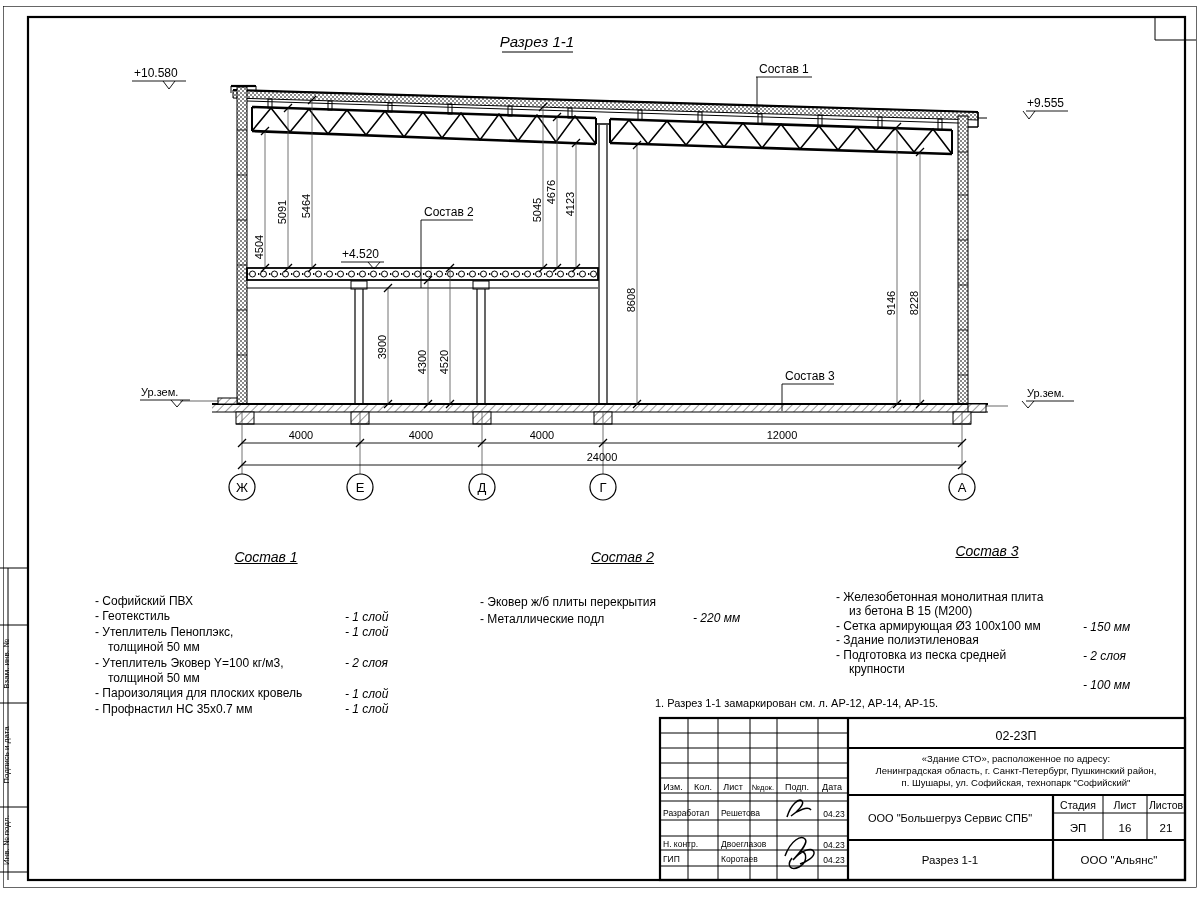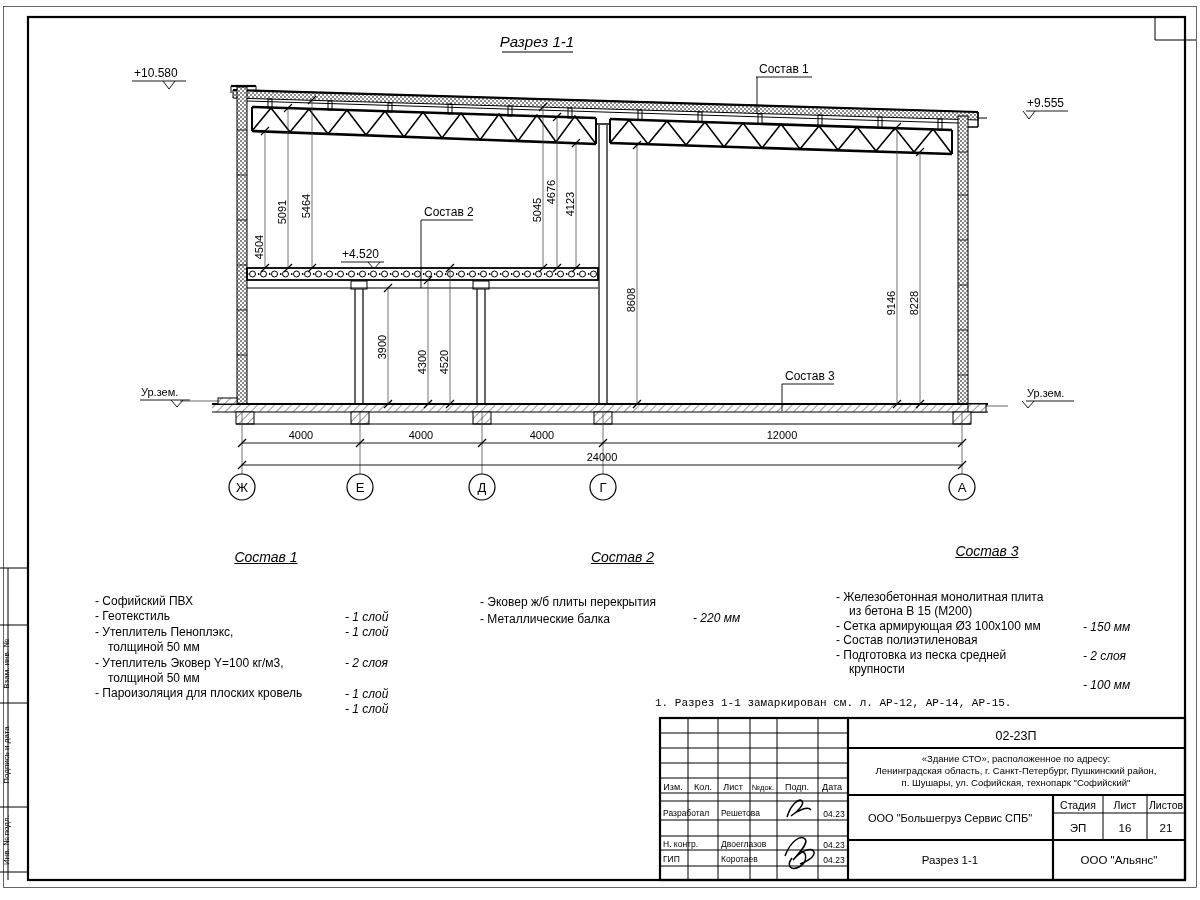--- a/index.html
+++ b/index.html
@@ -29,21 +29,21 @@
   .comp{position:absolute;font-size:12px;line-height:15.4px;}
   .ctitle{font-size:14px;font-style:italic;text-decoration:underline;text-align:center;height:18px;}
   .crow{position:relative;white-space:nowrap;}
   .cont{padding-left:13px;}
   .cv{position:absolute;top:16px;font-style:italic;}
   .comp1 .cv{left:250px}
   .comp2 .cv{left:213px}
   .comp2 .crow{line-height:16.5px}
   .comp3 .cv{left:247px}
   .comp3 .crow{line-height:14.4px}
-  .note{position:absolute;left:655px;top:697px;font-size:11px;white-space:nowrap;font-family:Liberation Mono, monospace;}
+  .note{position:absolute;left:655px;top:697px;font-size:11px;white-space:nowrap;}
 </style>
 </head>
 <body>
 
 <div class="page">
 
 <svg width="1200" height="900" viewBox="0 0 1200 900">
   <defs>
     <pattern id="chk" width="4" height="4" patternUnits="userSpaceOnUse">
       <rect width="4" height="4" fill="#fff"></rect>
@@ -373,38 +373,39 @@
 <div class="comp comp1" style="left:95px;top:550px;width:342px">
   <div class="ctitle">Состав 1</div>
   <div style="margin-top:26px">
     <div class="crow"><span>- Софийский ПВХ</span><span class="cv">- 1 слой</span></div>
     <div class="crow"><span>- Геотекстиль</span><span class="cv">- 1 слой</span></div>
     <div class="crow"><span>- Утеплитель Пеноплэкс,</span><span class="cv"></span></div>
     <div class="crow cont"><span>толщиной 50 мм</span><span class="cv">- 2 слоя</span></div>
     <div class="crow"><span>- Утеплитель Эковер Y=100 кг/м3,</span><span class="cv"></span></div>
     <div class="crow cont"><span>толщиной 50 мм</span><span class="cv">- 1 слой</span></div>
     <div class="crow"><span>- Пароизоляция для плоских кровель</span><span class="cv">- 1 слой</span></div>
+    <div class="crow"><span>- Профнастил НС 35х0.7 мм</span></div>
   </div>
 </div>
 
 <div class="comp comp2" style="left:480px;top:550px;width:285px">
   <div class="ctitle">Состав 2</div>
   <div style="margin-top:26px">
     <div class="crow"><span>- Эковер ж/б плиты перекрытия</span><span class="cv">- 220 мм</span></div>
-    <div class="crow"><span>- Металлические балка</span></div>
+    <div class="crow"><span>- Металлические подл</span></div>
   </div>
 </div>
 
 <div class="comp comp3" style="left:836px;top:544px;width:302px">
   <div class="ctitle">Состав 3</div>
   <div style="margin-top:28px">
     <div class="crow"><span>- Железобетонная  монолитная плита</span></div>
     <div class="crow cont"><span>из бетона В 15 (М200)</span><span class="cv">- 150 мм</span></div>
     <div class="crow"><span>- Сетка армирующая Ø3 100х100 мм</span></div>
-    <div class="crow"><span>- Состав полиэтиленовая</span><span class="cv">-  2 слоя</span></div>
+    <div class="crow"><span>- Здание полиэтиленовая</span><span class="cv">-  2 слоя</span></div>
     <div class="crow"><span>- Подготовка из песка средней</span></div>
     <div class="crow cont"><span>крупности</span><span class="cv">- 100 мм</span></div>
   </div>
 </div>
 
 <div class="note">1. Разрез 1-1 замаркирован см. л. АР-12, АР-14, АР-15.</div>
 
 </div>
 
 </body></html>

